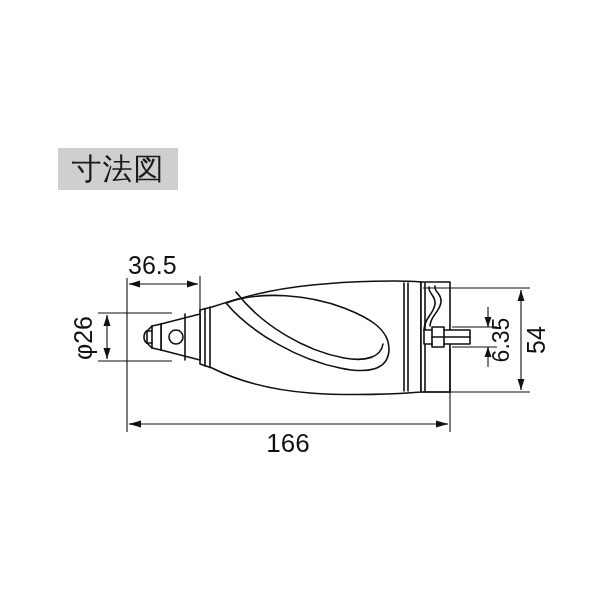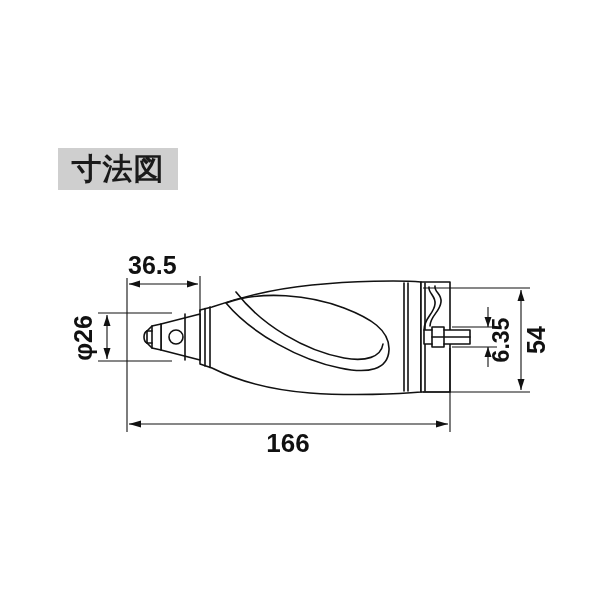--- a/index.html
+++ b/index.html
@@ -10,21 +10,20 @@
   }
   body {
     font-family: "Liberation Sans", "DejaVu Sans", sans-serif;
   }
   #page {
     position: relative;
     width: 600px;
     height: 600px;
     background: #ffffff;
     overflow: hidden;
-    font-weight: bold;
   }
   #title-box {
     position: absolute;
     left: 58px;
     top: 148px;
     width: 120px;
     height: 42px;
     background: #cfcfcf;
     display: flex;
     align-items: center;

